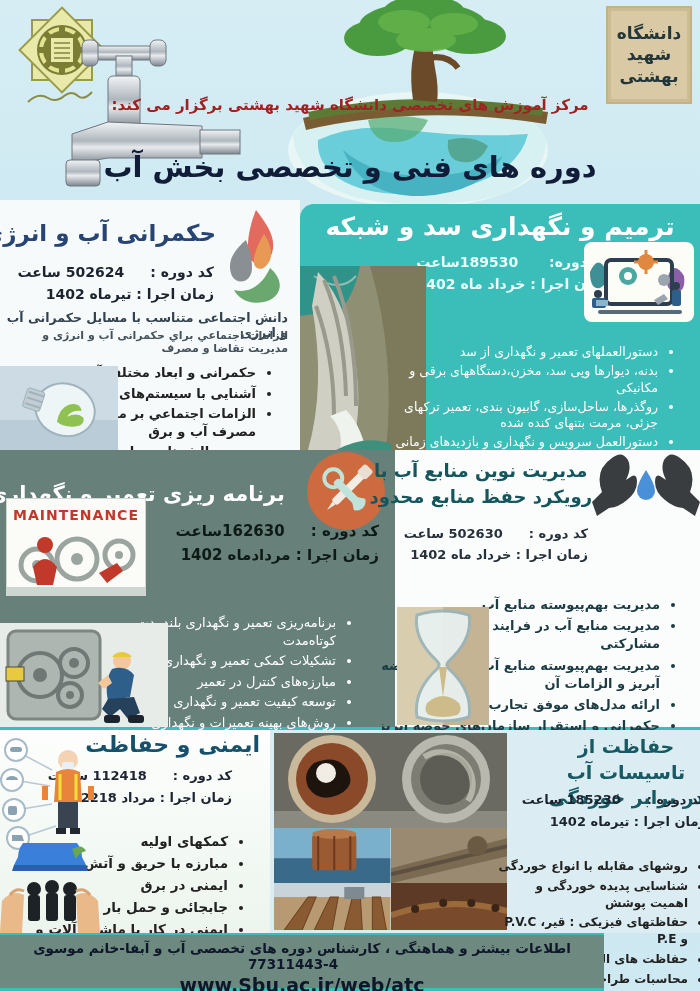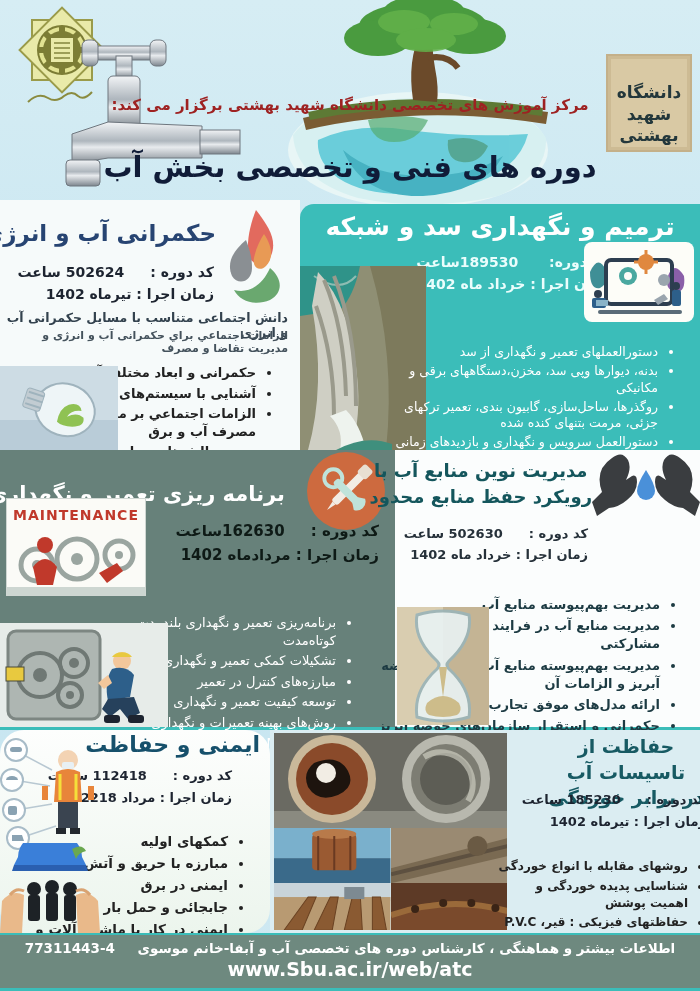--- a/index.html
+++ b/index.html
@@ -7,22 +7,22 @@
     position:relative;width:700px;height:991px;overflow:hidden;
     font-family:"DejaVu Sans",sans-serif;
     background:linear-gradient(180deg,#d6edf4 0%,#c4e4f0 55%,#cfe9f2 100%);
     direction:rtl;
   }
   
   .logo-left{position:absolute;left:16px;top:4px;width:92px;height:118px;}
   .logo-right{
     position:absolute;right:8px;top:6px;width:86px;height:98px;
     background:#d9c9a4;border:2px solid #c4b089;box-shadow:inset 0 0 0 3px #cdbb94;
-    display:flex;align-items:flex-end;justify-content:center;text-align:center;
-    color:#23373b;font-weight:bold;font-size:17px;line-height:1.25;padding:4px;box-sizing:border-box;margin-top:48px;
+    display:flex;align-items:center;justify-content:center;text-align:center;
+    color:#23373b;font-weight:bold;font-size:17px;line-height:1.25;padding:4px;box-sizing:border-box;
   }
   .faucet{position:absolute;left:52px;top:18px;width:215px;height:180px;}
   .tree{position:absolute;left:248px;top:0;width:330px;height:205px;}
   .org-line{
     position:absolute;top:96px;left:0;right:0;text-align:center;
     color:#9e2222;font-weight:bold;font-size:15px;
   }
   .main-title{
     position:absolute;top:150px;left:0;right:0;text-align:center;
     color:#101c38;font-weight:bold;font-size:29px;letter-spacing:0.5px;
@@ -63,40 +63,40 @@
   .worker-img{position:absolute;left:0;bottom:0;width:168px;height:104px;}
   
   .card-resources{left:395px;top:450px;width:305px;height:280px;background:#fbfdfd;border-bottom:3px solid #3bbdb9;}
   .hands-icon{position:absolute;right:0;top:2px;width:108px;height:74px;}
   .card-resources h2{position:absolute;top:8px;right:108px;margin:0;font-size:18px;line-height:1.45;color:#14565c;text-align:center;white-space:nowrap;}
   .card-resources .meta1{position:absolute;top:76px;right:112px;font-size:13px;color:#26313a;}
   .card-resources .meta2{position:absolute;top:97px;right:112px;font-size:13px;color:#26313a;}
   .card-resources .bullets{position:absolute;top:130px;right:6px;width:292px;font-size:13px;color:#1d3b43;font-weight:bold;line-height:1.4;}
   .hourglass-img{position:absolute;left:2px;bottom:2px;width:92px;height:118px;}
   
-  .card-safety{left:0;top:730px;width:270px;height:203px;background:linear-gradient(180deg,#fdfefd,#ecf5ed);border-radius:24px;}
+  .card-safety{left:0;top:730px;width:270px;height:203px;background:linear-gradient(180deg,#fdfefd,#ecf5ed);}
   .card-safety h2{position:absolute;top:2px;right:10px;margin:0;font-size:22px;color:#16506b;white-space:nowrap;}
   .card-safety .meta1{position:absolute;top:38px;right:38px;font-size:13px;color:#1d2430;font-weight:bold;}
   .card-safety .meta2{position:absolute;top:60px;right:38px;font-size:13px;color:#1d2430;font-weight:bold;}
   .ppe-img{position:absolute;left:0;top:4px;width:118px;height:118px;}
   .card-safety .bullets{position:absolute;top:86px;right:8px;width:200px;font-size:13.5px;color:#222;font-weight:bold;line-height:1.4;}
   .helmet-img{position:absolute;left:0;bottom:0;width:100px;height:90px;}
   
   .card-corrosion{left:270px;top:730px;width:458px;height:203px;background:#dbedf2;}
   .collage{position:absolute;left:4px;top:3px;width:233px;height:197px;display:grid;grid-template-columns:1fr 1fr;grid-template-rows:95px 55px 47px;}
   .collage .t-top{grid-column:1 / span 2;}
   .card-corrosion h2{position:absolute;top:4px;right:12px;width:180px;margin:0;font-size:19px;line-height:1.35;color:#175a63;text-align:center;}
   .card-corrosion .meta1{position:absolute;top:62px;right:22px;font-size:13px;color:#1d2430;font-weight:bold;}
   .card-corrosion .meta2{position:absolute;top:84px;right:22px;font-size:13px;color:#1d2430;font-weight:bold;}
   .card-corrosion .bullets{position:absolute;top:112px;right:6px;width:192px;font-size:12px;color:#222;font-weight:bold;line-height:1.4;}
   
   .footer{
-    position:absolute;left:0;top:933px;width:700px;height:58px;background:#6e897f;
+    position:absolute;left:0;top:933px;width:604px;height:58px;background:#6e897f;
     border-top:2px solid #3bbdb9;border-bottom:3px solid #3bbdb9;box-sizing:border-box;
-    color:#ffffff;text-align:center;
+    color:#0f172a;text-align:center;
   }
   .footer-line1{margin-top:5px;font-size:13.5px;font-weight:bold;}
   .footer-line1 .phone{direction:ltr;unicode-bidi:embed;margin-right:18px;}
   .footer-line2{margin-top:2px;font-size:19px;font-weight:bold;direction:ltr;}
 </style>
 </head>
 <body>
 
 <div id="poster">
 

